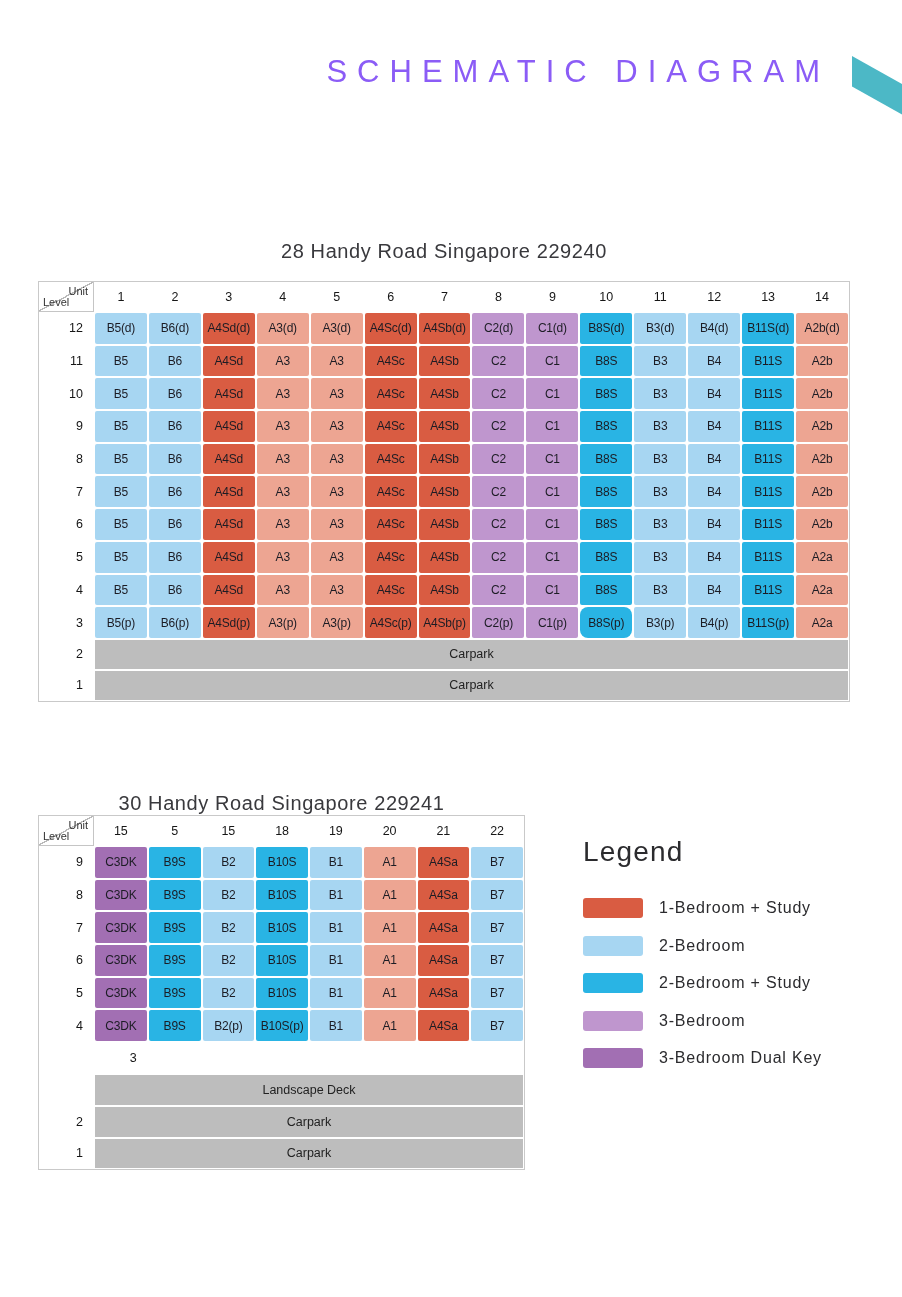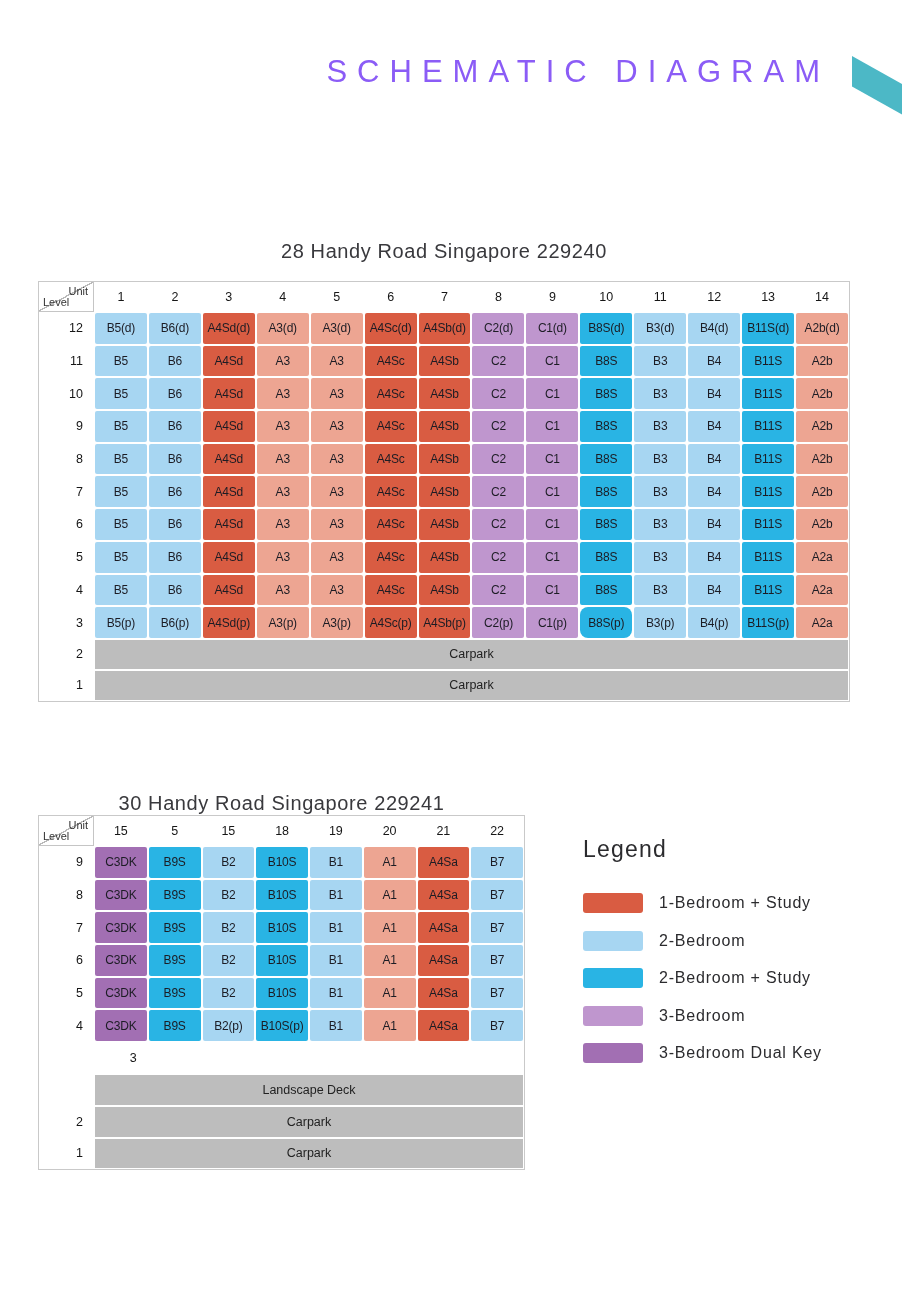--- a/index.html
+++ b/index.html
@@ -93,21 +93,21 @@
     margin: 1px;
     display: flex; align-items: center; justify-content: center;
     font-size: 12.5px;
     color: #222;
   }
   .legend {
     position: absolute;
     left: 583px; top: 836px;
   }
   .legend-title {
-    font-size: 23px;
+    font-size: 28px;
     font-weight: 400;
     letter-spacing: 1.2px;
     color: #2b2b2e;
     margin-bottom: 30px;
   }
   .legend-item {
     display: flex; align-items: center;
     height: 20px;
     margin-bottom: 17.5px;
   }

